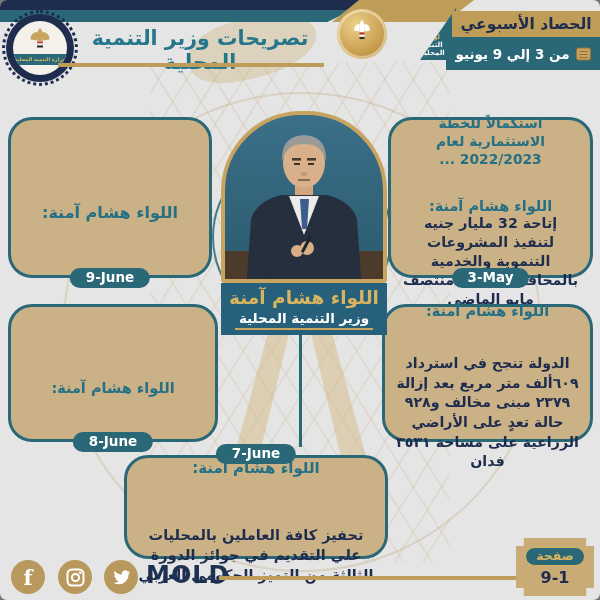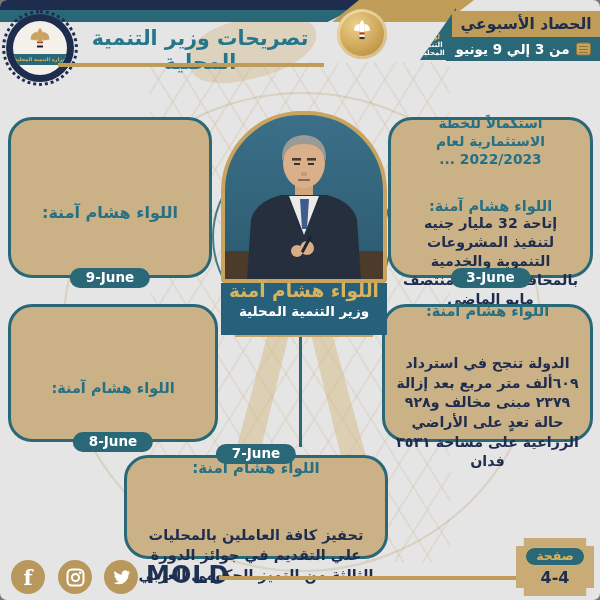--- a/index.html
+++ b/index.html
@@ -44,21 +44,21 @@
   .seal svg{position:absolute;left:13px;top:9px;}
 
   
   .wk-tri{position:absolute;left:420px;top:8px;width:36px;height:52px;background:#2a6878;z-index:4;
     clip-path:polygon(100% 0,100% 100%,0 100%);display:flex;flex-direction:column;justify-content:flex-end;
     align-items:flex-end;padding:0 3px 3px 0;box-sizing:border-box;text-align:center;direction:rtl;}
   .wk-tri .g{color:#d9b45f;font-size:6.5px;font-weight:bold;}
   .wk-tri .w{color:#fff;font-size:7px;font-weight:bold;}
   .wk-gold{position:absolute;left:452px;top:11px;width:148px;height:26px;background:#bf9d58;z-index:4;
     color:#1e2c4e;font-size:15.5px;font-weight:bold;display:flex;align-items:center;justify-content:center;direction:rtl;}
-  .wk-teal{position:absolute;left:446px;top:37px;width:154px;height:24px;background:#2a6878;z-index:4;
+  .wk-teal{position:absolute;left:446px;top:37px;width:154px;height:33px;background:#2a6878;z-index:4;
     color:#fff;font-size:13.5px;font-weight:bold;display:flex;align-items:center;justify-content:center;gap:6px;direction:rtl;}
 
   
   .blk{position:absolute;z-index:2;background:#cbb186;border:3px solid #2a6878;border-radius:24px;
     box-sizing:border-box;display:flex;flex-direction:column;justify-content:center;
     text-align:center;direction:rtl;padding:6px 10px;}
   .blk .pre, .blk .ttl{color:#257085;font-weight:bold;margin-top:29px;}
   .blk .bdy{color:#1e2c4e;font-weight:bold;}
   .date-badge{position:absolute;left:50%;transform:translateX(-50%);bottom:-13px;background:#2a6878;
     color:#fff;font-weight:bold;font-size:13.5px;padding:1px 16px 3px;border-radius:11px;direction:ltr;z-index:5;white-space:nowrap;}
@@ -75,21 +75,21 @@
   .blk-7 .ttl{font-size:15px;} .blk-7 .bdy{font-size:14.5px;line-height:1.38;margin-top:48px;}
 
   
   .photo-ring{position:absolute;left:212px;top:147px;width:176px;height:176px;border:2px solid rgba(42,104,120,.85);border-radius:50%;z-index:1;}
   .photo{position:absolute;left:221px;top:111px;width:158px;height:164px;z-index:3;
     border:4px solid #c8a45f;border-radius:80px 80px 4px 4px;overflow:hidden;
     background:linear-gradient(#3b7089,#2b5a6e);}
   .caption{position:absolute;left:221px;top:283px;width:166px;height:52px;background:#26607a;z-index:3;
     display:flex;flex-direction:column;align-items:center;justify-content:center;direction:rtl;}
   .caption .nm{color:#d9b45f;font-size:18.5px;font-weight:bold;line-height:1.1;}
-  .caption .rl{color:#fff;font-size:13.5px;font-weight:bold;border-bottom:2px solid #c8a45f;padding:1px 4px 16px;}
+  .caption .rl{color:#fff;font-size:13.5px;font-weight:bold;border-bottom:2px solid #c8a45f;padding:1px 4px 2px;}
   .connector{position:absolute;left:299px;top:335px;width:3px;height:112px;background:#2a6878;z-index:2;}
 
   
   .soc{position:absolute;top:560px;width:34px;height:34px;border-radius:50%;background:#b9985e;z-index:4;
     display:flex;align-items:center;justify-content:center;color:#fff;cursor:pointer;}
   .soc.fb{left:11px;font-size:21px;font-weight:bold;font-family:"DejaVu Serif",serif;}
   .soc.ig{left:58px;} .soc.tw{left:104px;}
   .brand{position:absolute;left:146px;top:561px;color:#1e3050;font-size:24px;font-weight:bold;letter-spacing:1px;z-index:4;}
   .rule-gold{position:absolute;left:219px;top:576px;width:297px;height:3.5px;background:#bf9d58;z-index:4;}
   .page-badge{position:absolute;left:516px;top:538px;width:78px;height:58px;background:#c9ac75;z-index:4;
@@ -162,21 +162,21 @@
 
   <div class="blk blk-9">
     <div class="ttl">اللواء هشام آمنة:</div>
     <div class="date-badge">9-June</div>
   </div>
 
   <div class="blk blk-3">
     <div class="pre">استكمالاً للخطة الاستثمارية لعام 2022/2023 ...</div>
     <div class="ttl">اللواء هشام آمنة:</div>
     <div class="bdy">إتاحة 32 مليار جنيه لتنفيذ المشروعات التنموية والخدمية بالمحافظات حتي منتصف مايو الماضي</div>
-    <div class="date-badge">3-June</div>
+    <div class="date-badge">3-May</div>
   </div>
 
   <div class="blk blk-8">
     <div class="ttl">اللواء هشام آمنة:</div>
     <div class="date-badge">8-June</div>
   </div>
 
   <div class="blk blk-4">
     <div class="ttl">اللواء هشام آمنة:</div>
     <div class="bdy">الدولة تنجح في استرداد ٦٠٩ألف متر مربع بعد إزالة ٢٣٧٩ مبنى مخالف و٩٢٨ حالة تعدٍ على الأراضي الزراعية على مساحة ٣٥٣١ فدان</div>
@@ -228,16 +228,16 @@
   </div>
   <div class="soc tw">
     <svg width="19" height="16" viewBox="0 0 24 20">
       <path d="M23.4 2.4c-.8.4-1.7.6-2.6.8a4.6 4.6 0 0 0-7.8 4.2A13 13 0 0 1 3.6 2.6a4.6 4.6 0 0 0 1.4 6.1c-.7 0-1.4-.2-2-.5v.1a4.6 4.6 0 0 0 3.7 4.5c-.7.2-1.4.2-2.1.1a4.6 4.6 0 0 0 4.3 3.2A9.3 9.3 0 0 1 2 18.2 13 13 0 0 0 9 20.3c8.4 0 13-7 13-13v-.6c.9-.6 1.7-1.4 2.3-2.3-.8.4-1.7.6-2.6.7z" fill="#fff" transform="scale(0.95)"></path>
     </svg>
   </div>
   <div class="brand">MOLD</div>
   <div class="rule-gold"></div>
   <div class="page-badge">
     <div class="pill">صفحة</div>
-    <div class="num">4-4</div>
+    <div class="num">9-1</div>
   </div>
 
 </div>
 
 </body></html>

